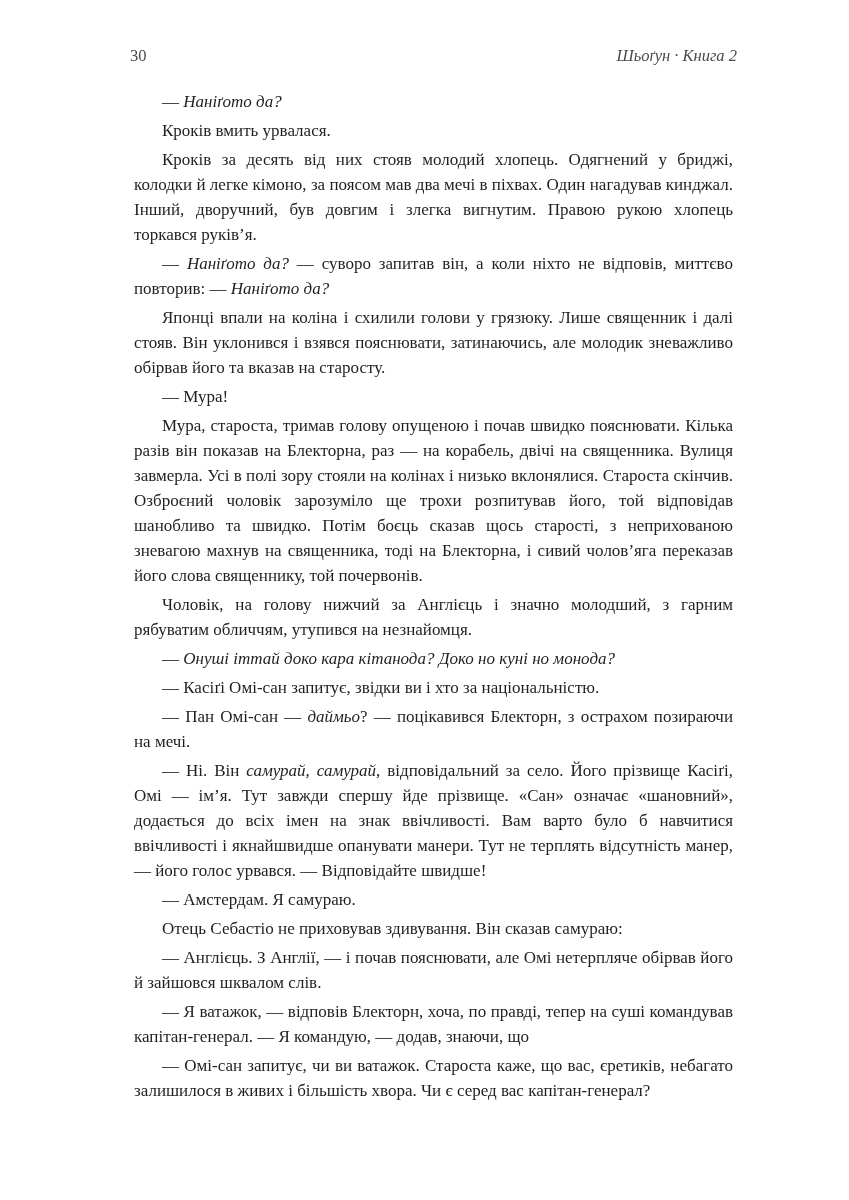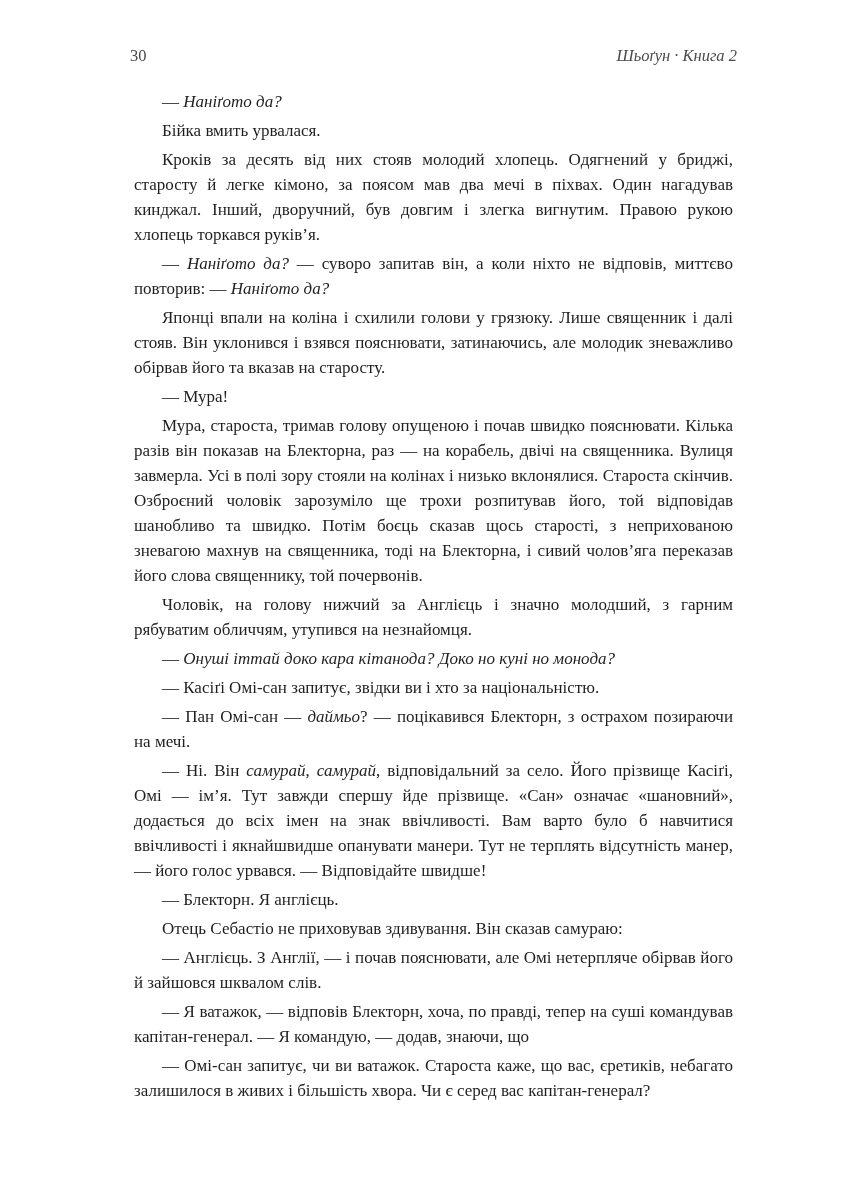--- a/index.html
+++ b/index.html
@@ -50,30 +50,30 @@
 </head>
 <body>
 
 <div class="page">
   <header class="running-head">
     <span class="page-num">30</span>
     <span class="running-title">Шьоґун · Книга 2</span>
   </header>
   <main class="body-text">
       <p><span>— </span><span class="it">Наніґото да?</span></p>
-      <p><span>Бійка вмить урвалася.</span></p>
-      <p><span>Кроків за десять від них стояв молодий хлопець. Одягнений у бриджі, старосту й легке кімоно, за поясом мав два мечі в піхвах. Один нагадував кинджал. Інший, дворучний, був довгим і злегка вигнутим. Правою рукою хлопець торкався руків’я.</span></p>
+      <p><span>Кроків вмить урвалася.</span></p>
+      <p><span>Кроків за десять від них стояв молодий хлопець. Одягнений у бриджі, колодки й легке кімоно, за поясом мав два мечі в піхвах. Один нагадував кинджал. Інший, дворучний, був довгим і злегка вигнутим. Правою рукою хлопець торкався руків’я.</span></p>
       <p><span>— </span><span class="it">Наніґото да?</span><span> — суворо запитав він, а коли ніхто не відповів, миттєво повторив: — </span><span class="it">Наніґото да?</span></p>
       <p><span>Японці впали на коліна і схилили голови у грязюку. Лише священник і далі стояв. Він уклонився і взявся пояснювати, затинаючись, але молодик зневажливо обірвав його та вказав на старосту.</span></p>
       <p><span>— Мура!</span></p>
       <p><span>Мура, староста, тримав голову опущеною і почав швидко пояснювати. Кілька разів він показав на Блекторна, раз — на корабель, двічі на священника. Вулиця завмерла. Усі в полі зору стояли на колінах і низько вклонялися. Староста скінчив. Озброєний чоловік зарозуміло ще трохи розпитував його, той відповідав шанобливо та швидко. Потім боєць сказав щось старості, з неприхованою зневагою махнув на священника, тоді на Блекторна, і сивий чолов’яга переказав його слова священнику, той почервонів.</span></p>
       <p><span>Чоловік, на голову нижчий за Англієць і значно молодший, з гарним рябуватим обличчям, утупився на незнайомця.</span></p>
       <p><span>— </span><span class="it">Онуші іттай доко кара кітанода? Доко но куні но монода?</span></p>
       <p><span>— Касіґі Омі-сан запитує, звідки ви і хто за національністю.</span></p>
       <p><span>— Пан Омі-сан — </span><span class="it">даймьо</span><span>? — поцікавився Блекторн, з острахом позираючи на мечі.</span></p>
       <p><span>— Ні. Він </span><span class="it">самурай</span><span>, </span><span class="it">самурай</span><span>, відповідальний за село. Його прізвище Касіґі, Омі — ім’я. Тут завжди спершу йде прізвище. «Сан» означає «шановний», додається до всіх імен на знак ввічливості. Вам варто було б навчитися ввічливості і якнайшвидше опанувати манери. Тут не терплять відсутність манер, — його голос урвався. — Відповідайте швидше!</span></p>
-      <p><span>— Блекторн. Я англієць.</span></p>
+      <p><span>— Амстердам. Я самураю.</span></p>
       <p><span>Отець Себастіо не приховував здивування. Він сказав самураю:</span></p>
       <p><span>— Англієць. З Англії, — і почав пояснювати, але Омі нетерпляче обірвав його й зайшовся шквалом слів.</span></p>
       <p><span>— Я ватажок, — відповів Блекторн, хоча, по правді, тепер на суші командував капітан-генерал. — Я командую, — додав, знаючи, що</span></p>
       <p><span>— Омі-сан запитує, чи ви ватажок. Староста каже, що вас, єретиків, небагато залишилося в живих і більшість хвора. Чи є серед вас капітан-генерал?</span></p>
     </main>
 </div>
 
 </body></html>

